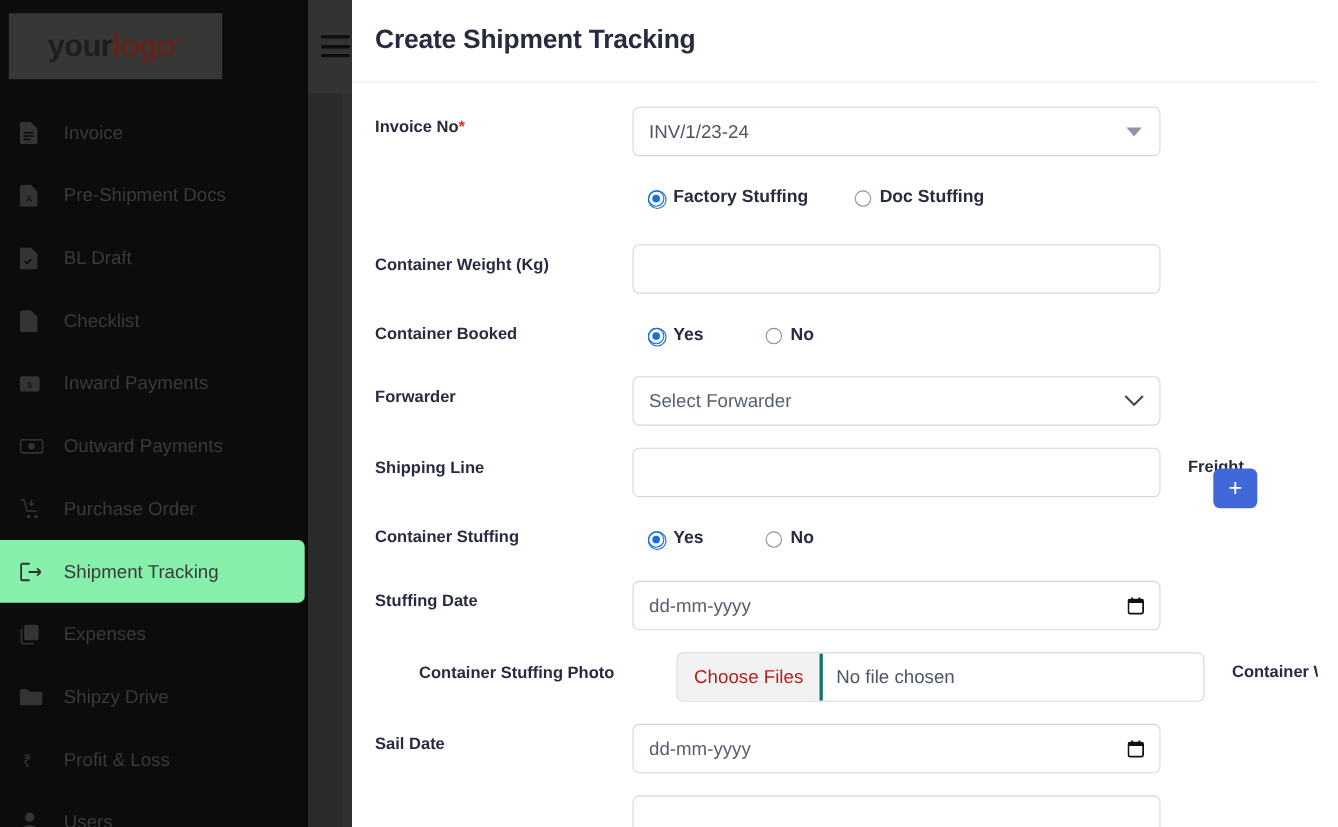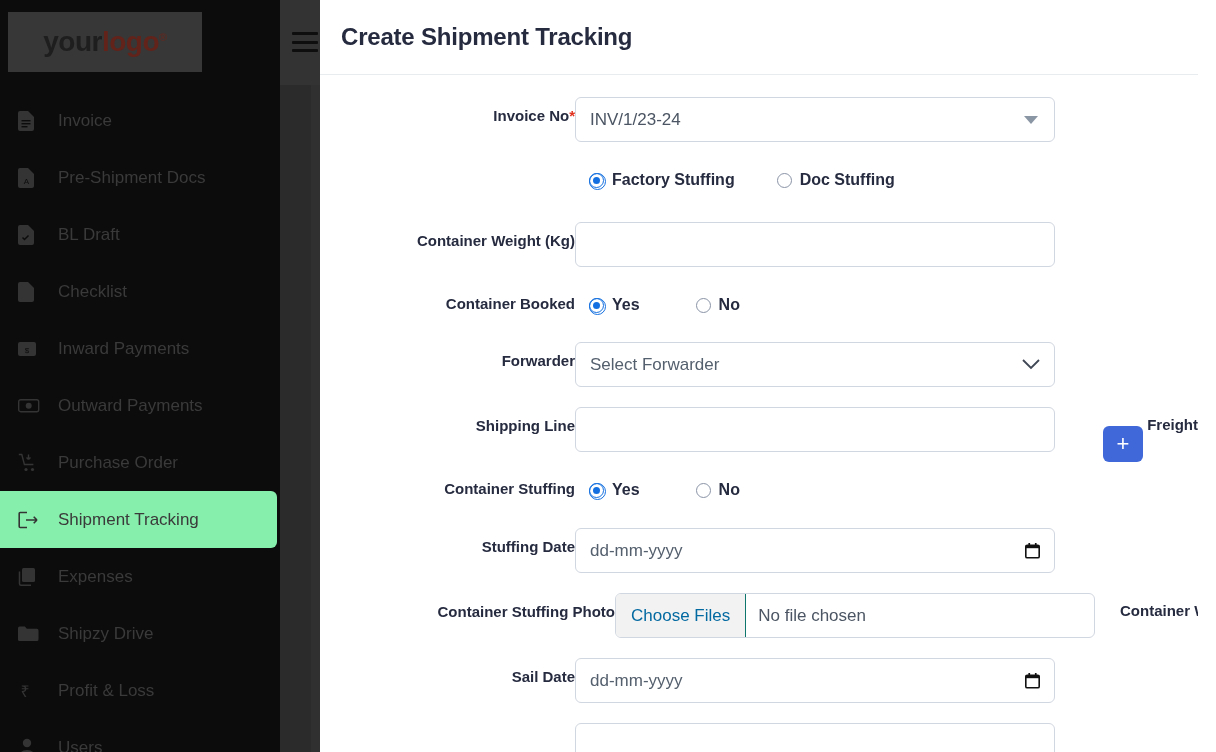--- a/index.html
+++ b/index.html
@@ -4,21 +4,21 @@
 <style>
   * { box-sizing: border-box; }
   html, body {
     margin: 0; padding: 0;
     width: 1216px; height: 752px;
     overflow: hidden;
     background: #ffffff;
     font-family: "Liberation Sans", sans-serif;
   }
 
-  #root { position: relative; width: 1216px; height: 752px; overflow: hidden; text-align: right; }
+  #root { position: relative; width: 1216px; height: 752px; overflow: hidden; }
 
   
   .sidebar {
     position: absolute; left: 0; top: 0;
     width: 280px; height: 752px;
     background: #0c0c0c;
     overflow: hidden;
   }
   .logo-box {
     margin: 12px 0 0 8px;
@@ -175,24 +175,24 @@
   .cal-ico { margin-left: auto; color: #111; display: flex; align-items: center; }
 
   
   .filefld {
     width: 480px; height: 45px;
     border: 1px solid #d1d7e0; border-radius: 6px;
     display: flex; align-items: stretch; overflow: hidden; background: #fff;
   }
   .file-btn {
     background: #f2f2f2;
-    border-right: 1px solid #0f766e;
+    border-right: 3px solid #0f766e;
     display: flex; align-items: center;
     padding: 0 15px;
-    font-size: 17px; color: #0369a1;
+    font-size: 17px; color: #b91c1c;
   }
   .file-name {
     display: flex; align-items: center;
     padding-left: 12px;
     font-size: 17px; color: #4b5563;
   }
 
   .plus-btn {
     position: absolute;
     left: 783px; top: 351px;

